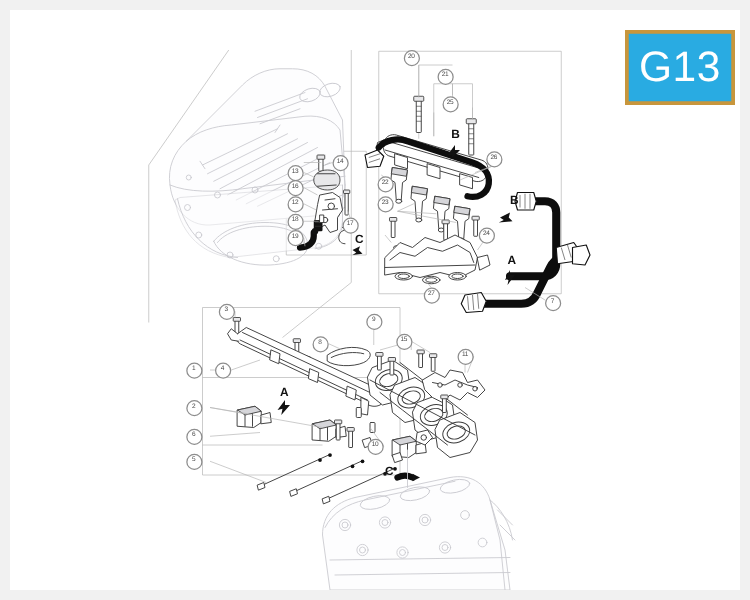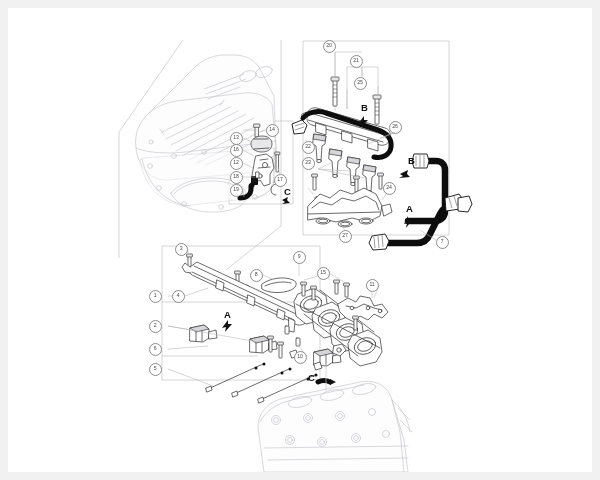--- a/index.html
+++ b/index.html
@@ -625,14 +625,17 @@
 
   <div id="marker-layer">
       <div class="marker" style="left: 398px; top: 196px;">A</div>
       <div class="marker" style="left: 353px; top: 95px;">B</div>
       <div class="marker" style="left: 400px; top: 148px;">B</div>
       <div class="marker" style="left: 216px; top: 302px;">A</div>
       <div class="marker" style="left: 276px; top: 179px;">C</div>
       <div class="marker" style="left: 300px; top: 365px;">C</div>
     </div>
 
+  <div id="badge">
+    <span id="badge-label">G13</span>
+  </div>
 
 </div>
 
 </body></html>

